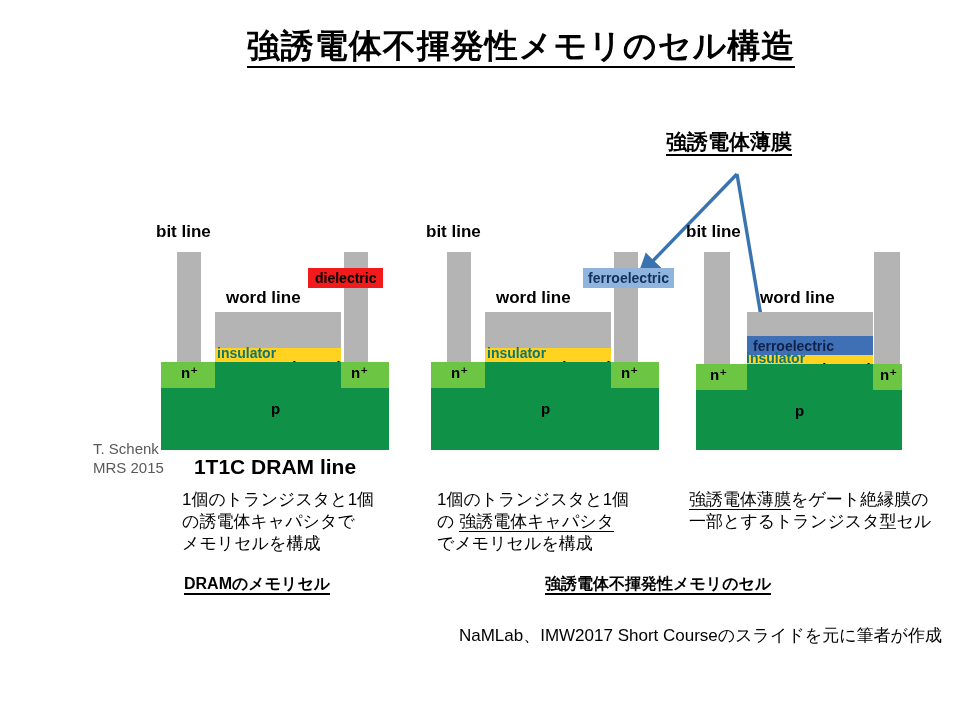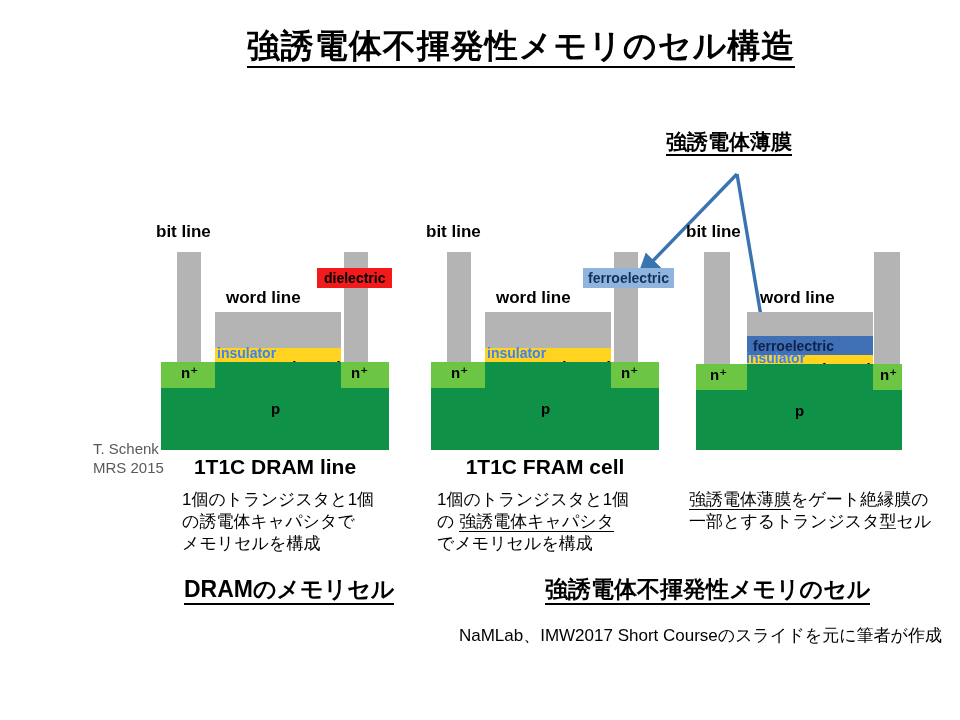--- a/index.html
+++ b/index.html
@@ -45,21 +45,21 @@
   .insulator{position:absolute;background:#ffd320;}
   .nplus{position:absolute;background:#6cc644;}
   .psub{position:absolute;background:#109148;}
   .channelbar{position:absolute;background:#109148;}
 
   .tag{
     position:absolute;font-size:13px;font-weight:bold;white-space:nowrap;
   }
   .tag.dielectric{background:#f21a1a;color:#000;padding:2px 7px;font-size:14px;}
   .tag.ferro-cap{background:#8fb4dd;color:#12305e;padding:2px 5px;font-size:14px;}
-  .tag.insulator-t{color:#3b82f6;font-size:14px;}
+  .tag.insulator-t{color:#0f766e;font-size:14px;}
   .tag.channel-t{color:#000;font-size:15px;}
   .tag.n1,.tag.n2{color:#000;font-size:15px;}
   .tag.p{color:#000;font-size:15px;}
   .tag.ferro-in{color:#10224a;font-size:14px;}
 
   .cellname{
     position:absolute;top:215px;width:228px;text-align:center;
     font-size:21px;font-weight:bold;
   }
 
@@ -72,21 +72,21 @@
   
   .caption{
     position:absolute;font-size:17px;line-height:1.3;white-space:pre-line;
   }
   .cap1{left:141px;top:489px;}
   .cap2{left:396px;top:489px;}
   .cap3{left:648px;top:489px;}
   .caption u{text-decoration:none;border-bottom:1.5px solid #000;}
 
   
-  .summary{position:absolute;font-size:23px;font-weight:bold;}
+  .summary{position:absolute;font-size:16px;font-weight:bold;}
   .sum1{left:143px;top:574px;}
   .sum2{left:504px;top:574px;}
   .summary span{border-bottom:2px solid #000;padding-bottom:1px;}
 
   
   .footer{
     position:absolute;right:18px;font-size:17px;text-align:right;
   }
   .f1{top:624px;}
   .f2{top:685px;}
@@ -114,21 +114,21 @@
     <line x1="696" y1="174" x2="722" y2="328" stroke="#3a74b0" stroke-width="3.4" marker-end="url(#ah)"></line>
   </svg>
 
   <div class="cell dram">
     <div class="bitline-lbl" style="left:-5px;top:-18px;">bit line</div>
 
     <div class="pillar" style="left:16px;top:12px;width:24px;height:112px;"></div>
 
     <div class="pillar" style="left:183px;top:12px;width:24px;height:112px;"></div>
 
-    <div class="tag dielectric" style="left:156px;top:28px;">dielectric</div>
+    <div class="tag dielectric" style="left:147px;top:28px;">dielectric</div>
 
     <div class="wordline-lbl" style="left:65px;top:48px;">word line</div>
 
     <div class="gate" style="left:54px;top:72px;width:126px;height:40px;"></div>
 
     <div class="insulator" style="left:54px;top:108px;width:126px;height:14px;"></div>
     <div class="tag insulator-t" style="left:56px;top:105px;">insulator</div>
     <div class="tag channel-t" style="left:123px;top:118px;">channel</div>
 
     <div class="nplus" style="left:0px;top:122px;width:228px;height:26px;"></div>
@@ -158,21 +158,20 @@
     <div class="tag channel-t" style="left:123px;top:118px;">channel</div>
 
     <div class="nplus" style="left:0px;top:122px;width:228px;height:26px;"></div>
     <div class="channelbar" style="left:54px;top:122px;width:126px;height:26px;"></div>
     <div class="tag n1" style="left:20px;top:124px;">n⁺</div>
     <div class="tag n2" style="left:190px;top:124px;">n⁺</div>
 
     <div class="psub" style="left:0px;top:148px;width:228px;height:62px;"></div>
     <div class="tag p" style="left:110px;top:160px;">p</div>
 
-    <div class="cellname">1T1C FRAM cell</div>
   </div>
 
   <div class="cell fefet">
     <div class="bitline-lbl" style="left:-10px;top:-18px;">bit line</div>
 
     <div class="pillar" style="left:8px;top:12px;width:26px;height:112px;"></div>
     <div class="pillar" style="left:178px;top:12px;width:26px;height:112px;"></div>
 
     <div class="wordline-lbl" style="left:64px;top:48px;">word line</div>
 

